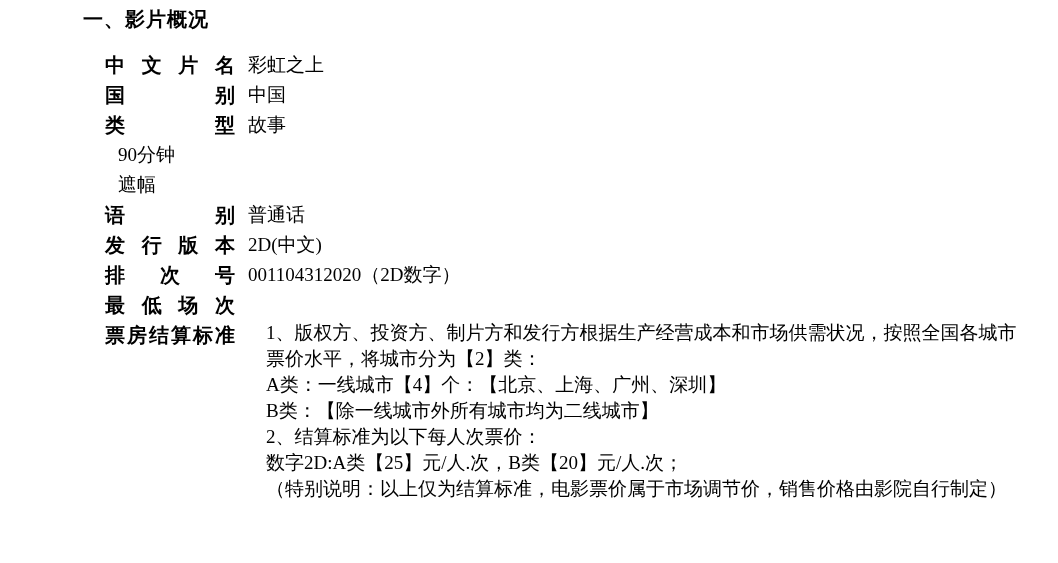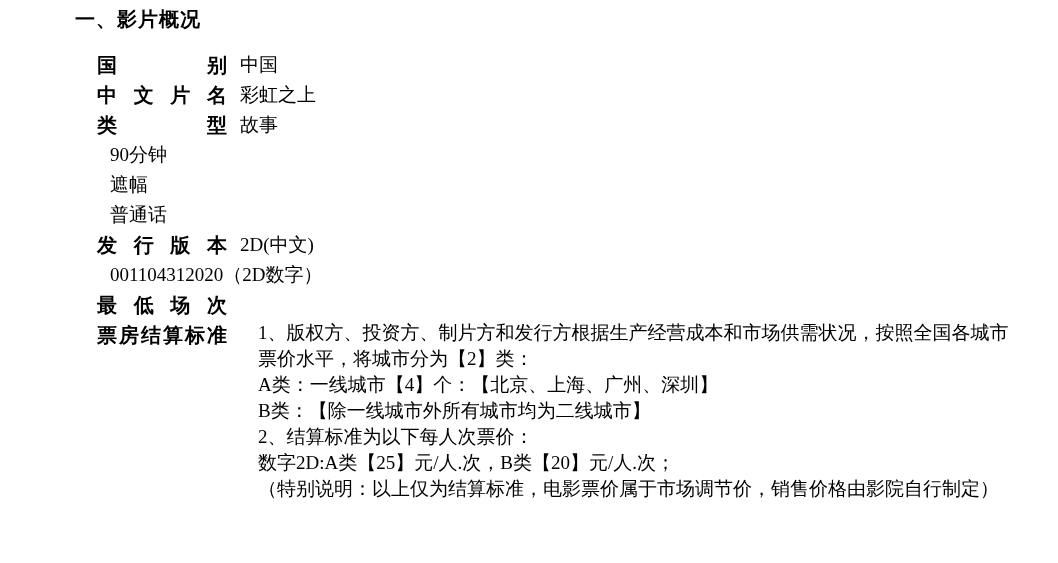--- a/index.html
+++ b/index.html
@@ -9,21 +9,21 @@
   }
   body {
     width: 1058px;
     height: 563px;
     overflow: hidden;
     color: #000000;
     font-family: "Liberation Serif", serif;
   }
   .doc {
     position: absolute;
-    left: 75px;
+    left: 83px;
     top: 6px;
   }
   .heading {
     font-family: "Liberation Sans", sans-serif;
     font-weight: 700;
     font-size: 20px;
     line-height: 26px;
     letter-spacing: 1px;
   }
   .fields {
@@ -62,53 +62,55 @@
 </style>
 </head>
 <body>
 
 <div class="doc">
   <div class="heading">一、影片概况</div>
 
   <div class="fields">
 
     <div class="field-row">
-      <div class="field-label">国别</div>
-      <div class="field-value">中国</div>
+      <div class="field-label">中文片名</div>
+      <div class="field-value">彩虹之上</div>
     </div>
 
     <div class="field-row">
-      <div class="field-label">中文片名</div>
-      <div class="field-value">彩虹之上</div>
+      <div class="field-label">国别</div>
+      <div class="field-value">中国</div>
     </div>
 
     <div class="field-row">
       <div class="field-label">类型</div>
       <div class="field-value">故事</div>
     </div>
 
     <div class="field-row">
       <div class="field-value">90分钟</div>
     </div>
 
     <div class="field-row">
       <div class="field-value">遮幅</div>
     </div>
 
 
     <div class="field-row">
+      <div class="field-label">语别</div>
       <div class="field-value">普通话</div>
     </div>
 
     <div class="field-row">
       <div class="field-label">发行版本</div>
       <div class="field-value">2D(中文)</div>
     </div>
 
     <div class="field-row">
+      <div class="field-label">排次号</div>
       <div class="field-value">001104312020（2D数字）</div>
     </div>
 
 
     <div class="field-row">
       <div class="field-label">最低场次</div>
       <div class="field-value"></div>
     </div>
 
     <div class="field-row multiline">

